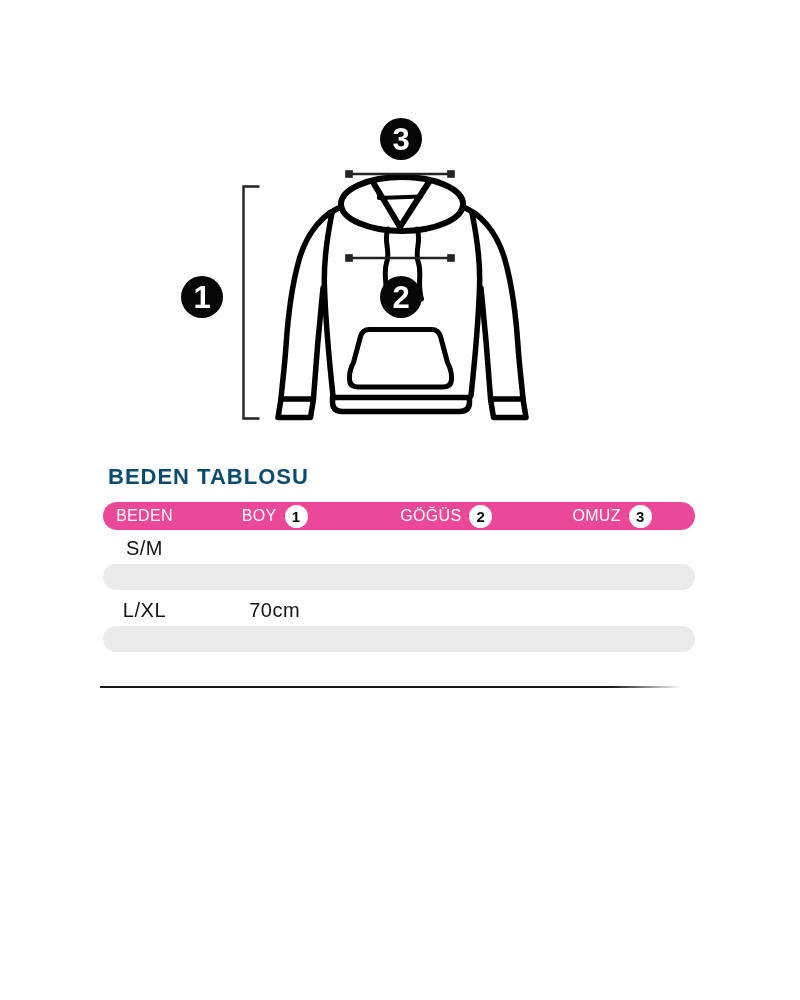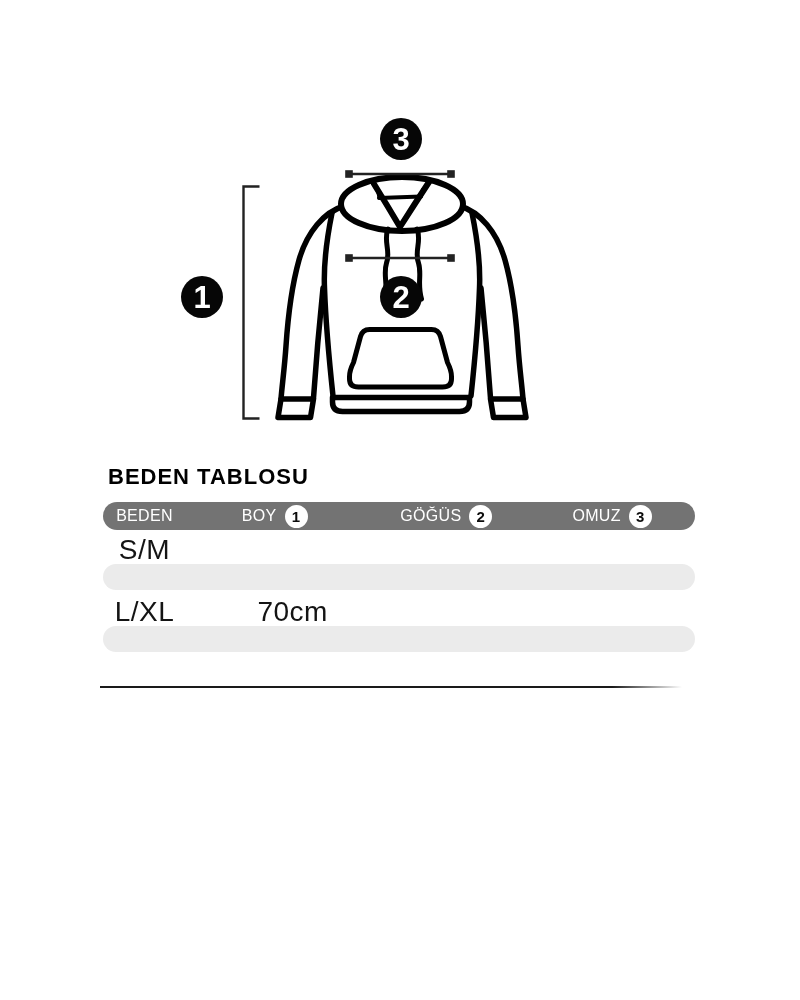--- a/index.html
+++ b/index.html
@@ -6,38 +6,38 @@
   body{
     width:800px;height:1000px;background:#ffffff;position:relative;
     font-family:"Liberation Sans", sans-serif;overflow:hidden;color:#141414;
   }
   .stage{position:absolute;inset:0;}
   
   #diagram-svg{position:absolute;left:0;top:0;}
   
   .chart-title{
     position:absolute;left:108px;top:464px;font-size:22px;font-weight:700;
-    letter-spacing:1px;color:#000000;
+    letter-spacing:1px;color:#0c4a6e;
   }
   .grid-row{
     position:absolute;left:103px;width:592px;display:grid;
     grid-template-columns:14% 30% 28% 28%;align-items:center;
   }
   .header-row{
-    top:502px;height:28px;background:#737373;border-radius:14px;
+    top:502px;height:28px;background:#ec4899;border-radius:14px;
     color:#ffffff;font-size:16px;
   }
   .hcell{display:flex;align-items:center;justify-content:center;gap:8px;letter-spacing:.3px;}
   .hbadge{
     width:23px;height:23px;border-radius:50%;background:#ffffff;color:#0c0c0c;
     font-size:15px;font-weight:700;display:inline-flex;align-items:center;
     justify-content:center;line-height:1;
   }
   .hbadge:empty{display:none;}
-  .data-row{height:28px;font-size:28px;color:#141414;gap:18px;}
+  .data-row{height:28px;font-size:20px;color:#141414;}
   .data-row .cell{text-align:center;letter-spacing:.5px;}
   .row-sm{top:534px;}
   .row-lxl{top:596px;}
   .stripe{
     position:absolute;left:103px;width:592px;height:26px;background:#ebebeb;
     border-radius:13px;
   }
   .stripe-1{top:564px;}
   .stripe-2{top:626px;}
   .bottom-divider{

